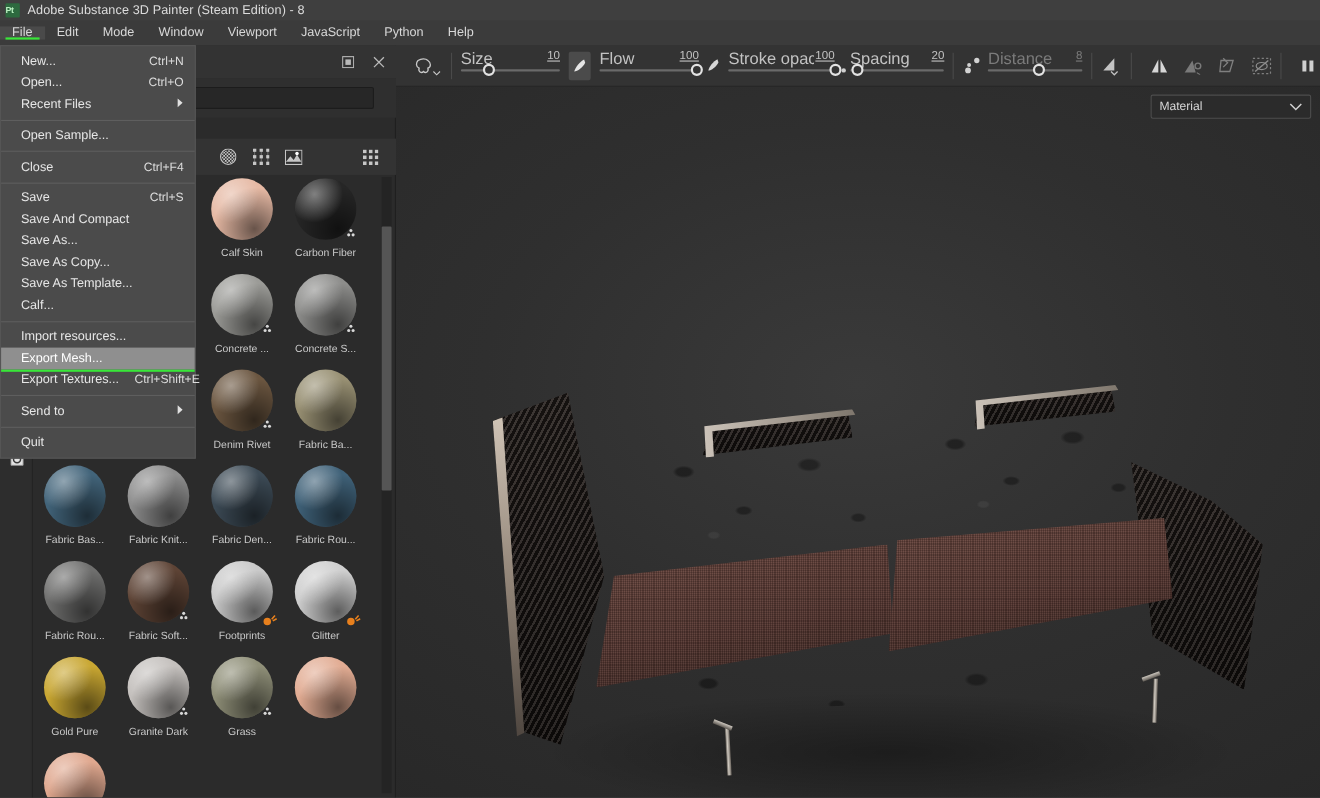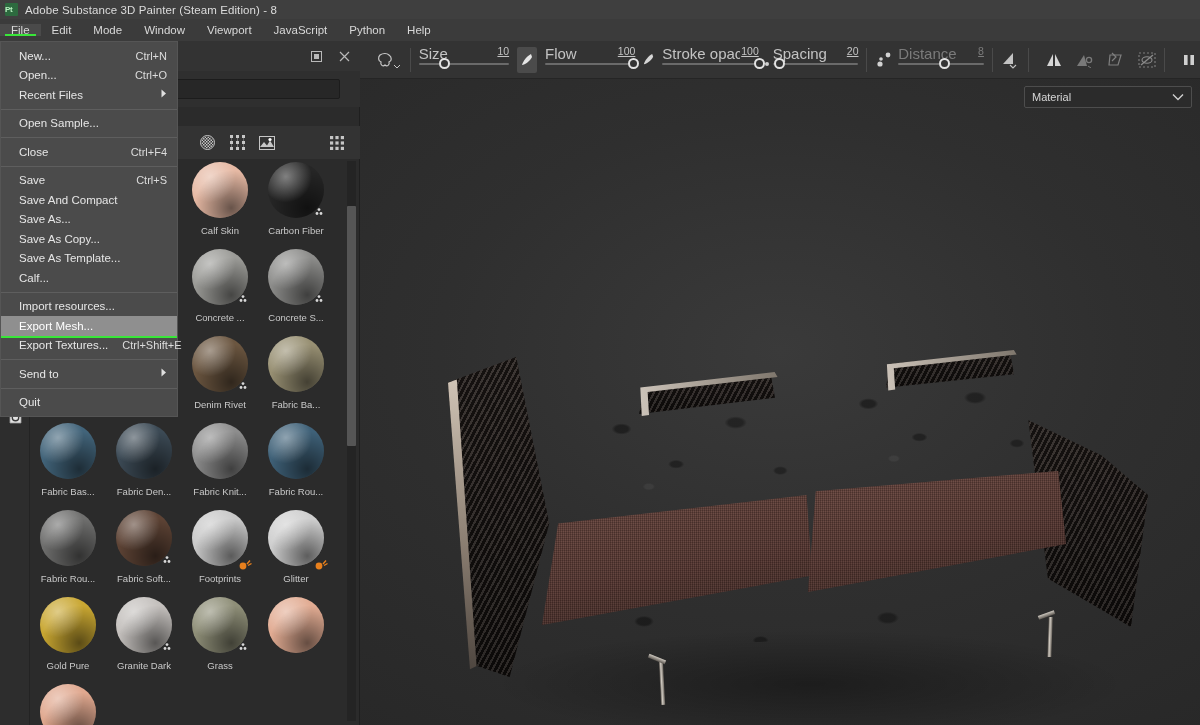--- a/index.html
+++ b/index.html
@@ -145,21 +145,21 @@
   }
 
   
   .viewport {
     position: absolute; left: 360px; top: 79px; width: 840px; height: 646px;
     background:
       radial-gradient(ellipse 90% 80% at 50% 42%, #3a3a3a 0%, #2f2f2f 45%, #272727 100%);
     overflow: hidden;
   }
   .vp-dropdown {
-    position: absolute; right: 8px; top: 7px; width: 168px; height: 22px;
+    position: absolute; right: 8px; top: 7px; width: 146px; height: 22px;
     background: #2b2b2b; border: 1px solid #4d4d4d; border-radius: 2px;
     display: flex; align-items: center; padding: 0 7px; justify-content: space-between; margin-left: 16px;
   }
   .vp-dropdown span { font-size: 11px; color: #d6d6d6; }
 
   
   .sofa { position: absolute; left: 70px; top: 220px; width: 730px; height: 390px; }
   .sofa * { position: absolute; }
 
   .fabric {
@@ -513,29 +513,29 @@
             <div class="mat-label">Fabric Ba...</div>
           </div>
           <div class="mat">
             <div class="sphere-box">
               <div class="sphere" style="background: rgb(66, 100, 122);"></div>
             </div>
             <div class="mat-label">Fabric Bas...</div>
           </div>
           <div class="mat">
             <div class="sphere-box">
+              <div class="sphere" style="background: rgb(141, 141, 141);"></div>
+            </div>
+            <div class="mat-label">Fabric Knit...</div>
+          </div>
+          <div class="mat">
+            <div class="sphere-box">
               <div class="sphere" style="background: rgb(60, 74, 85);"></div>
             </div>
             <div class="mat-label">Fabric Den...</div>
-          </div>
-          <div class="mat">
-            <div class="sphere-box">
-              <div class="sphere" style="background: rgb(141, 141, 141);"></div>
-            </div>
-            <div class="mat-label">Fabric Knit...</div>
           </div>
           <div class="mat">
             <div class="sphere-box">
               <div class="sphere" style="background: rgb(63, 97, 120);"></div>
             </div>
             <div class="mat-label">Fabric Rou...</div>
           </div>
           <div class="mat">
             <div class="sphere-box">
               <div class="sphere" style="background: rgb(111, 111, 110);"></div>

